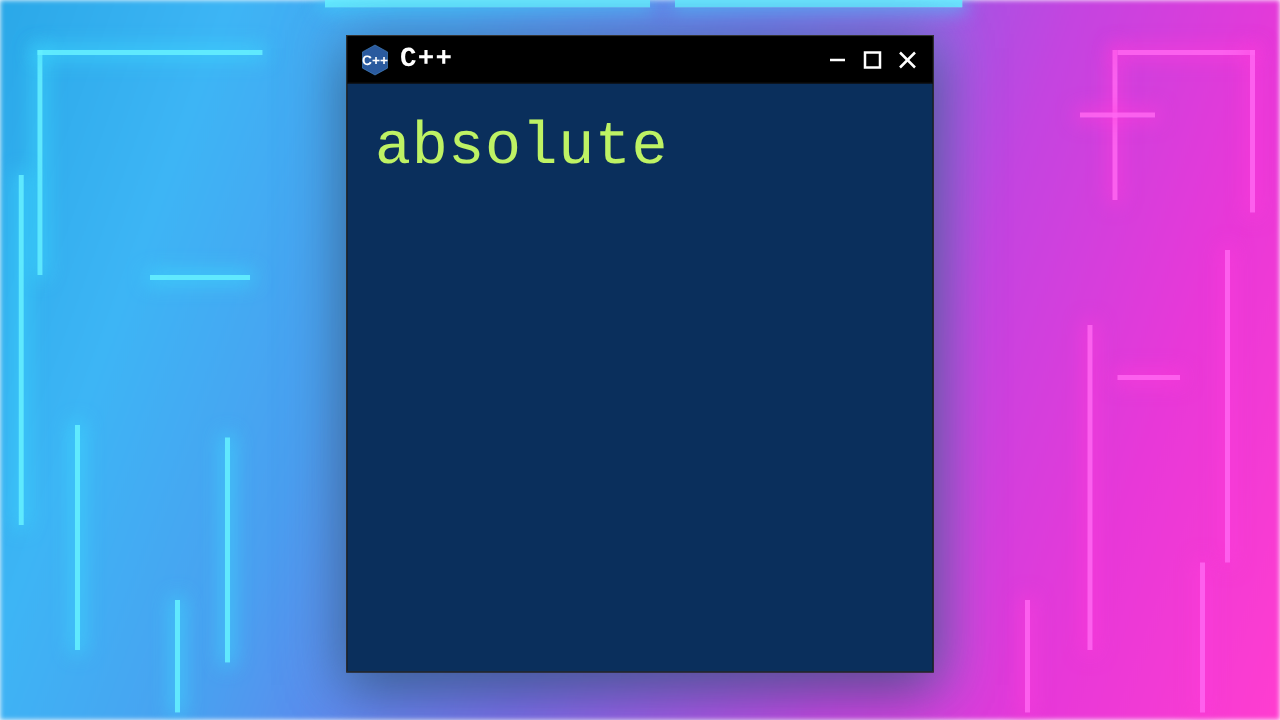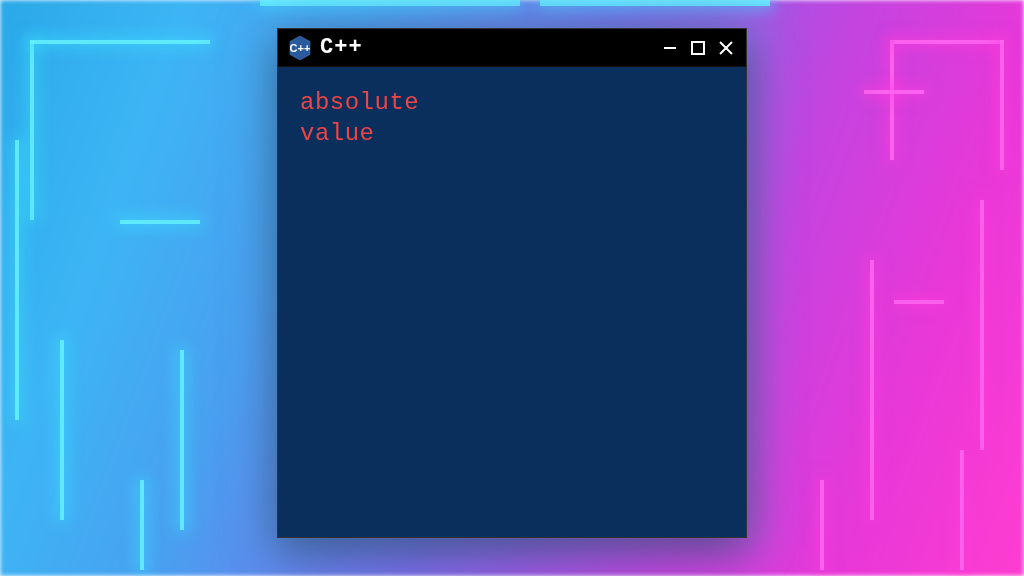--- a/index.html
+++ b/index.html
@@ -134,22 +134,22 @@
       cursor: pointer;
     }
 
     .terminal-body {
       height: calc(100% - 38px);
       background: #0a2f5c;
       padding: 20px 22px;
     }
 
     .terminal-text {
-      color: #ef4444;
-      font-size: 24px;
+      color: #bef264;
+      font-size: 48px;
       font-family: 'Courier New', Courier, monospace;
       line-height: 1.3;
       letter-spacing: 0.5px;
       font-weight: normal;
     }
   </style>
 </head>
 <body>
 
 <div class="background"></div>
@@ -201,16 +201,15 @@
         <svg width="16" height="16" viewBox="0 0 16 16">
           <line x1="2" y1="2" x2="14" y2="14" stroke="#fff" stroke-width="2"></line>
           <line x1="14" y1="2" x2="2" y2="14" stroke="#fff" stroke-width="2"></line>
         </svg>
       </span>
     </div>
   </div>
   <div class="terminal-body">
     <div class="terminal-text">
       <div>absolute</div>
-      <div>value</div>
     </div>
   </div>
 </div>
 
 </body></html>

